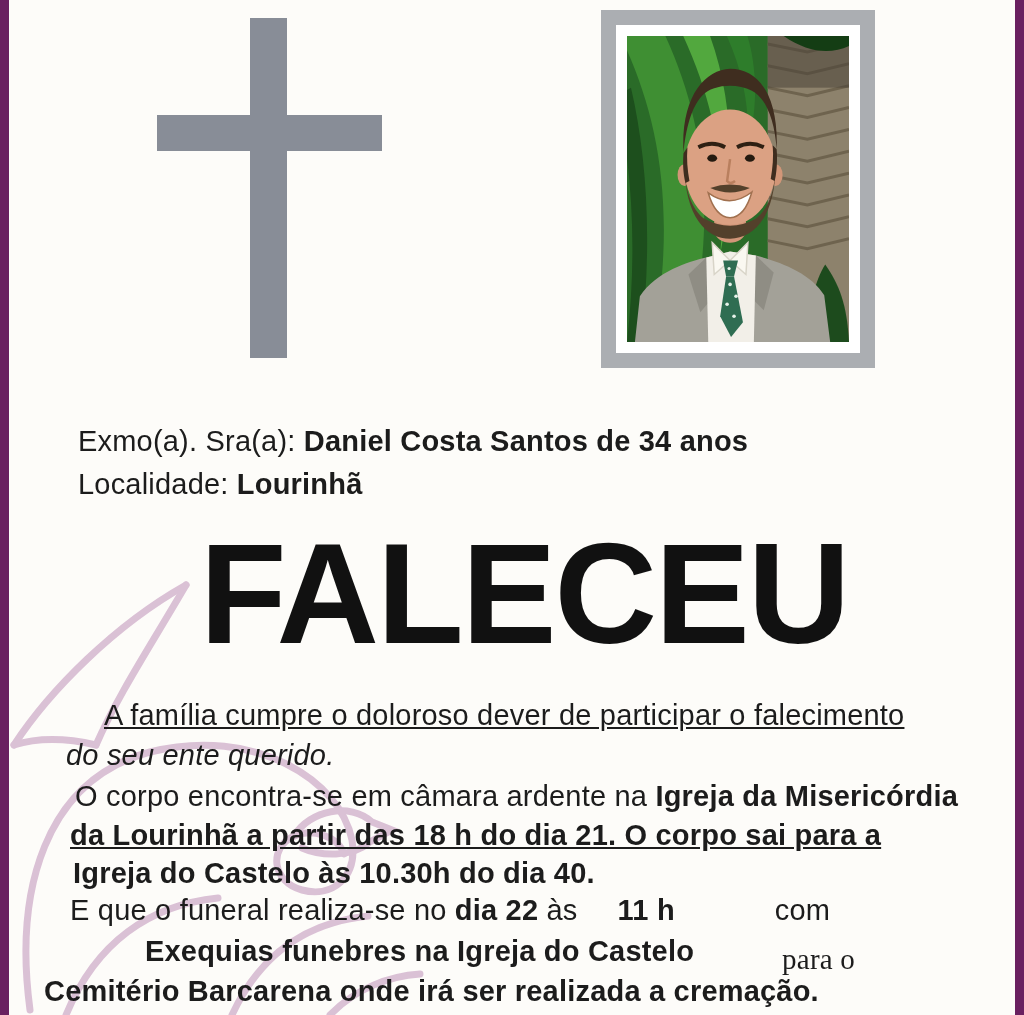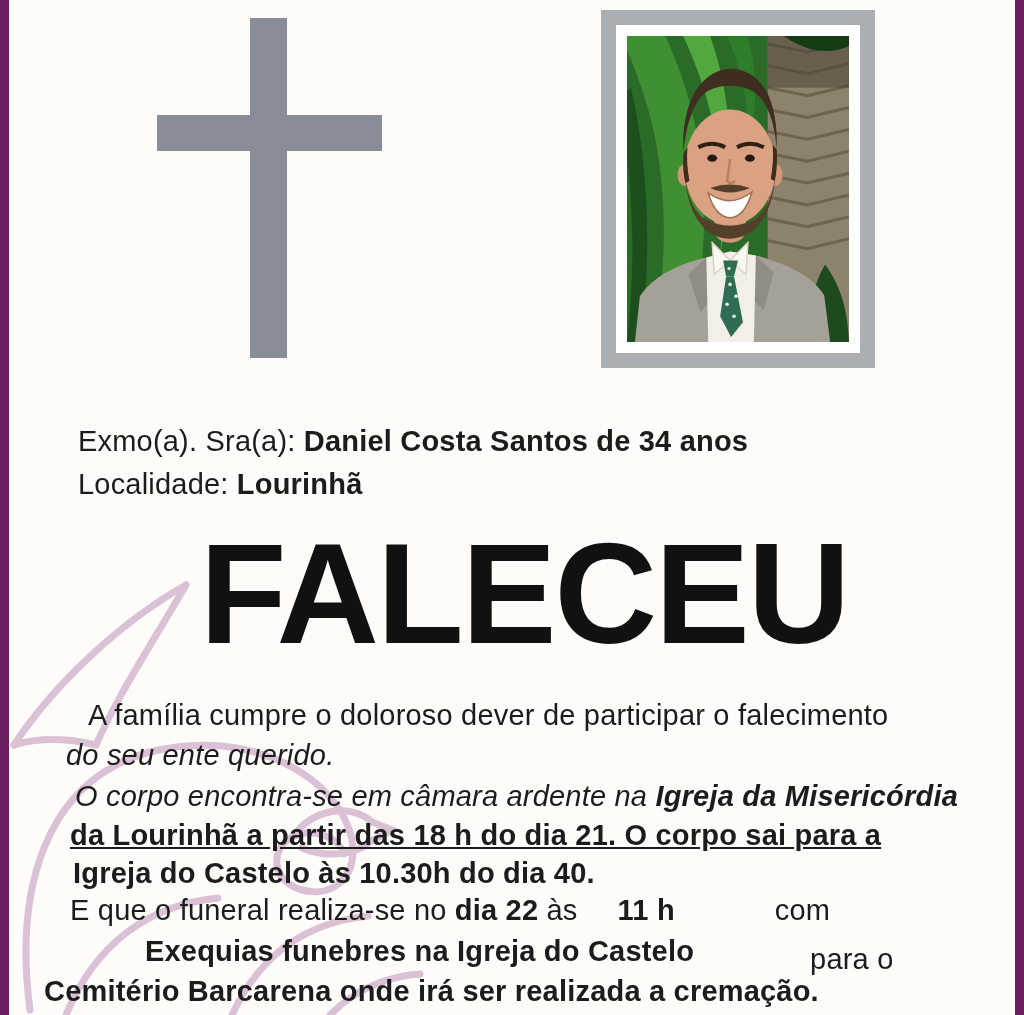--- a/index.html
+++ b/index.html
@@ -29,31 +29,31 @@
   
   .line{position:absolute;white-space:nowrap;line-height:1;font-size:29px;letter-spacing:0.2px;}
   .b{font-weight:bold;}
   .headline{
     position:absolute;left:0;right:0;top:523px;text-align:center;
     font-size:142px;font-weight:bold;letter-spacing:-2px;line-height:1;
     padding-left:24px;color:#111;
   }
   .intro1{left:78px;top:427px;}
   .intro2{left:78px;top:470px;}
-  .p1l1{left:88px;top:701px;}
+  .p1l1{left:104px;top:701px;text-decoration:underline;}
   .p1l2{left:66px;top:741px;font-style:italic;}
-  .p2l1{left:75px;top:782px;font-style:italic;}
+  .p2l1{left:75px;top:782px;}
   .p2l2{left:70px;top:821px;text-decoration:underline;}
   .p2l3{left:73px;top:859px;}
   .p3l1{left:70px;top:896px;text-align:right;}
   .p3l2{left:145px;top:937px;}
   .p3l3{left:44px;top:977px;}
   .gap40{display:inline-block;margin-left:40px;}
   .gap100{display:inline-block;margin-left:100px;}
-  .gap140{display:inline-block;margin-left:116px;position:relative;top:8px;}
+  .gap140{display:inline-block;margin-left:88px;position:relative;top:8px;font-family:Liberation Serif, serif;}
 </style>
 </head>
 <body>
 
 <svg class="watermark" viewBox="0 0 540 475" fill="none" stroke="#d9bed4" stroke-width="7" stroke-linecap="round" opacity="0.95">
   <path d="M 186,45 C 115,85 50,150 14,205"></path>
   <path d="M 186,45 C 148,110 118,155 96,205"></path>
   <path d="M 14,205 C 40,197 70,199 96,205"></path>
   <path d="M 30,470 C 14,350 45,240 150,212 C 255,186 340,240 352,300 C 358,338 332,358 302,350 C 272,342 268,308 294,296 C 312,288 338,296 344,314"></path>
   <path d="M 294,296 C 310,270 350,262 372,282 L 392,290 L 370,302 C 352,318 320,316 302,308"></path>

